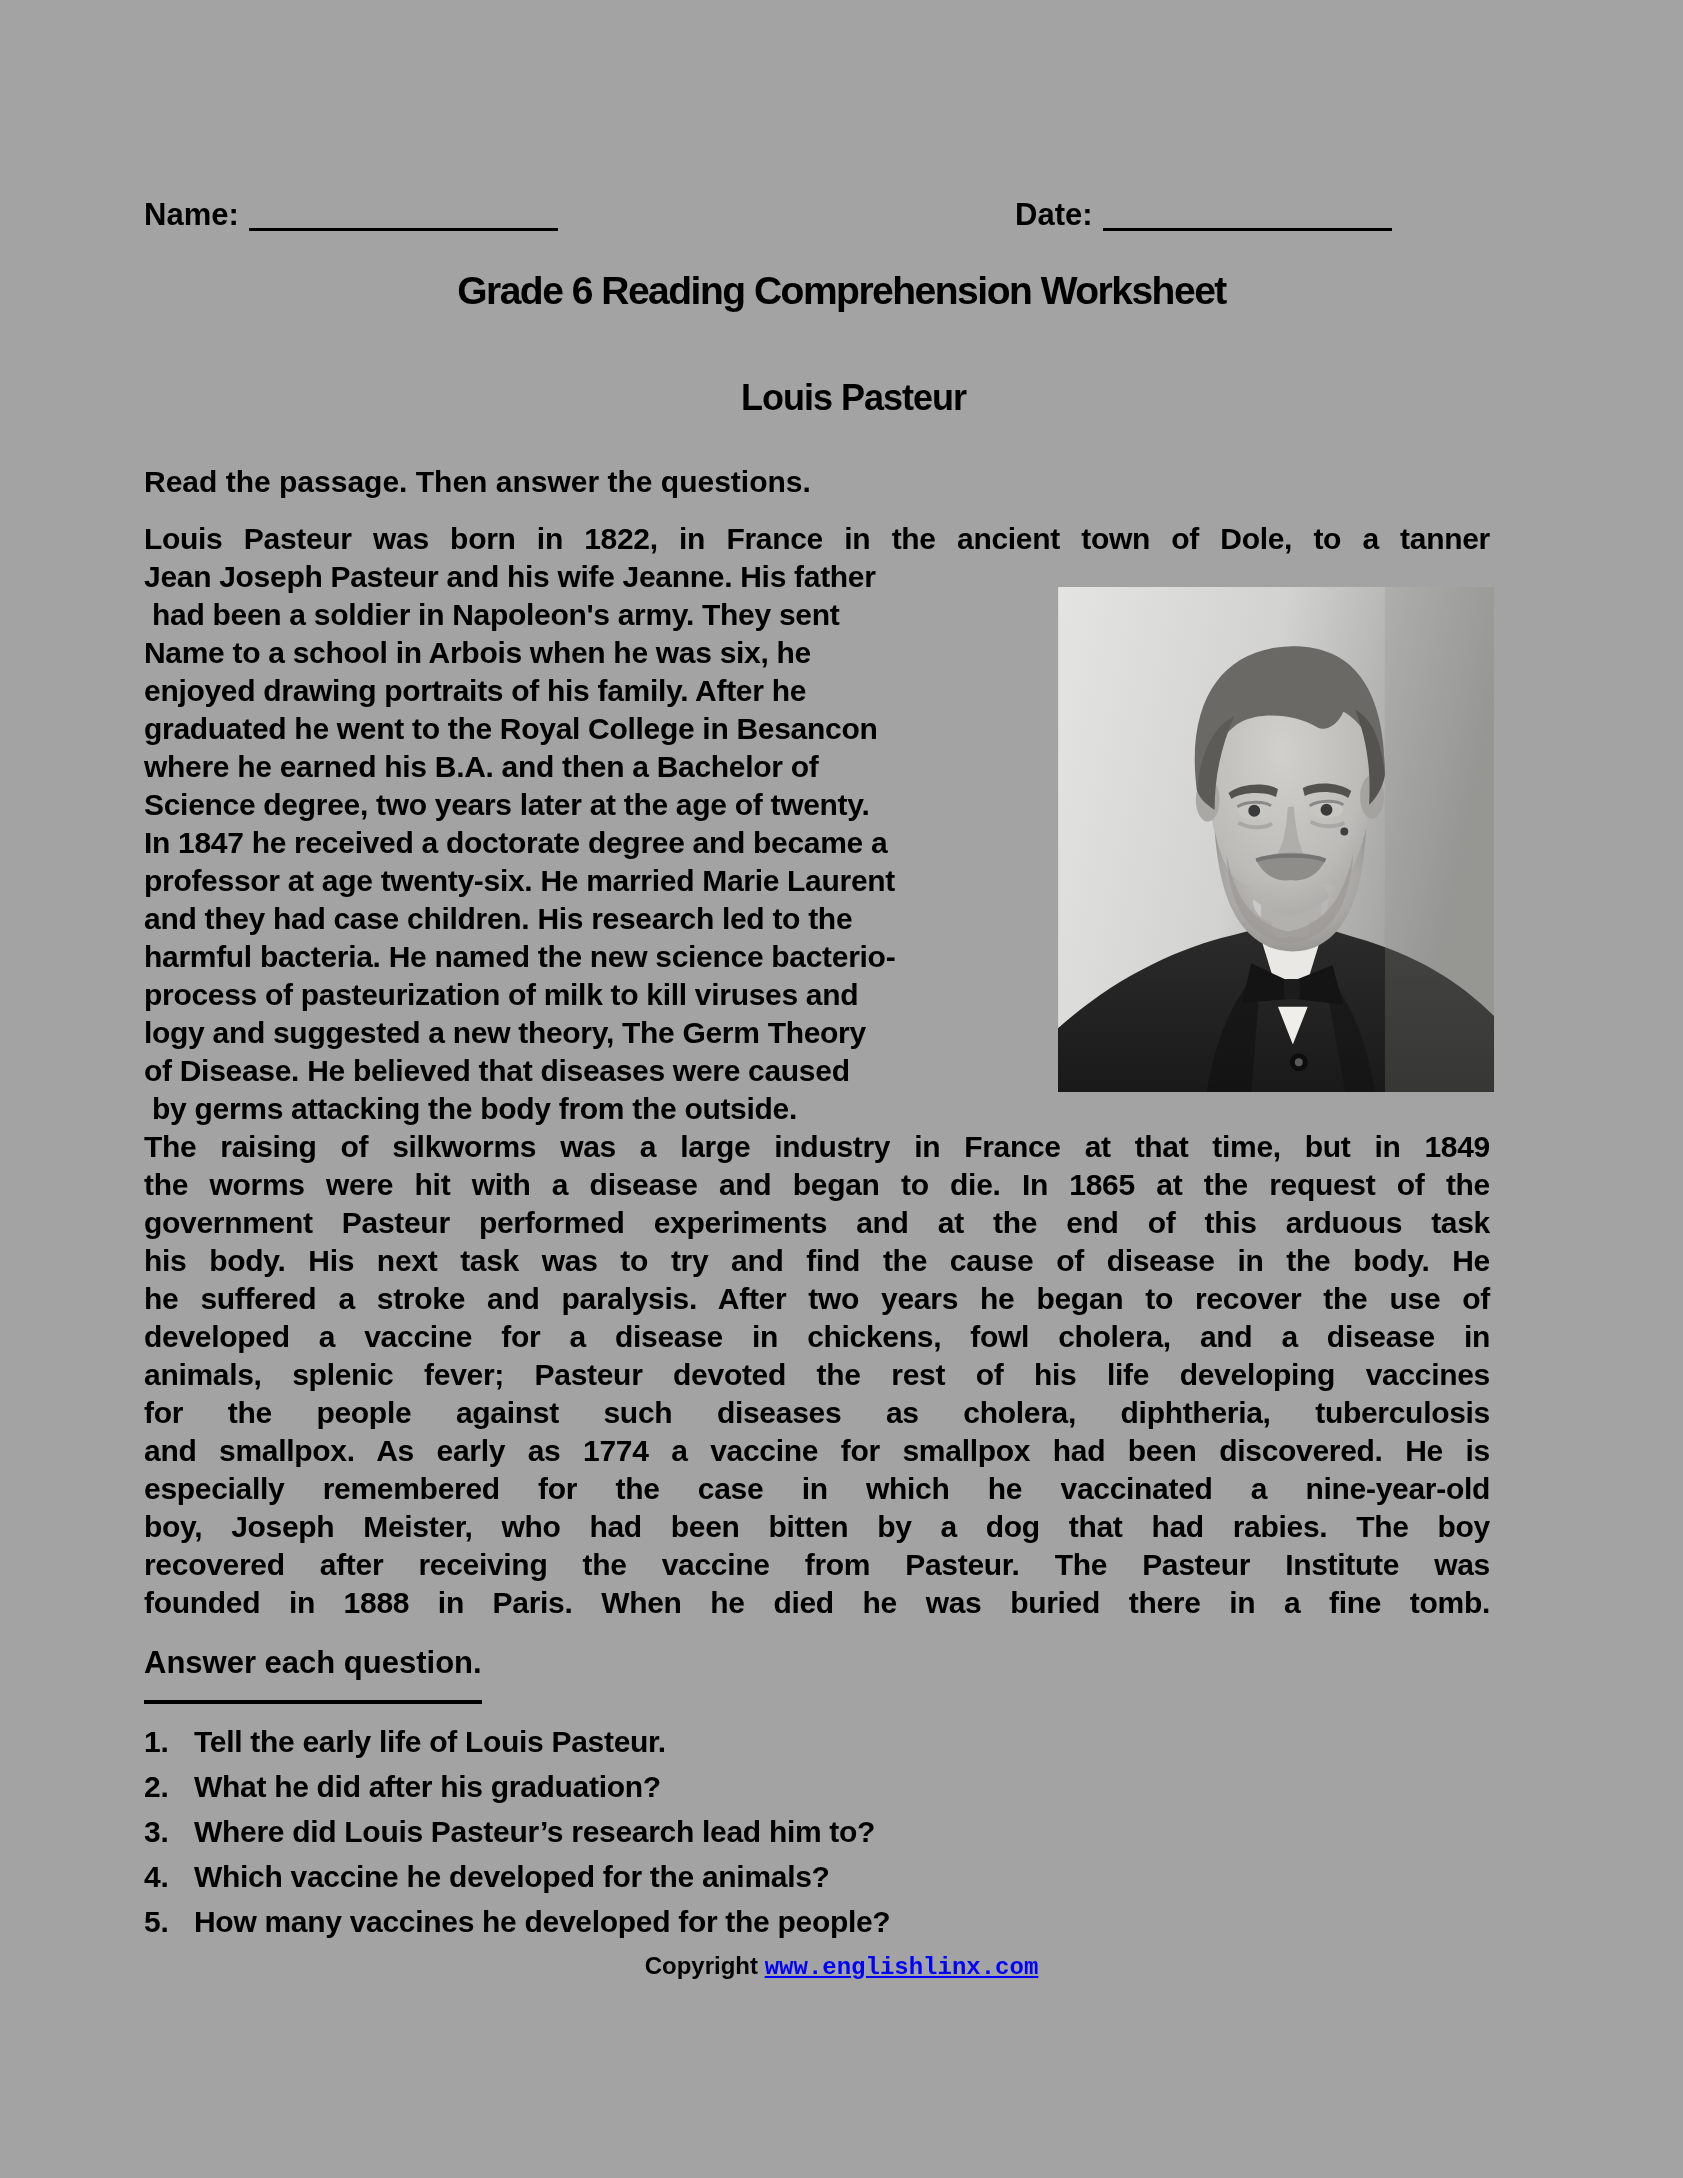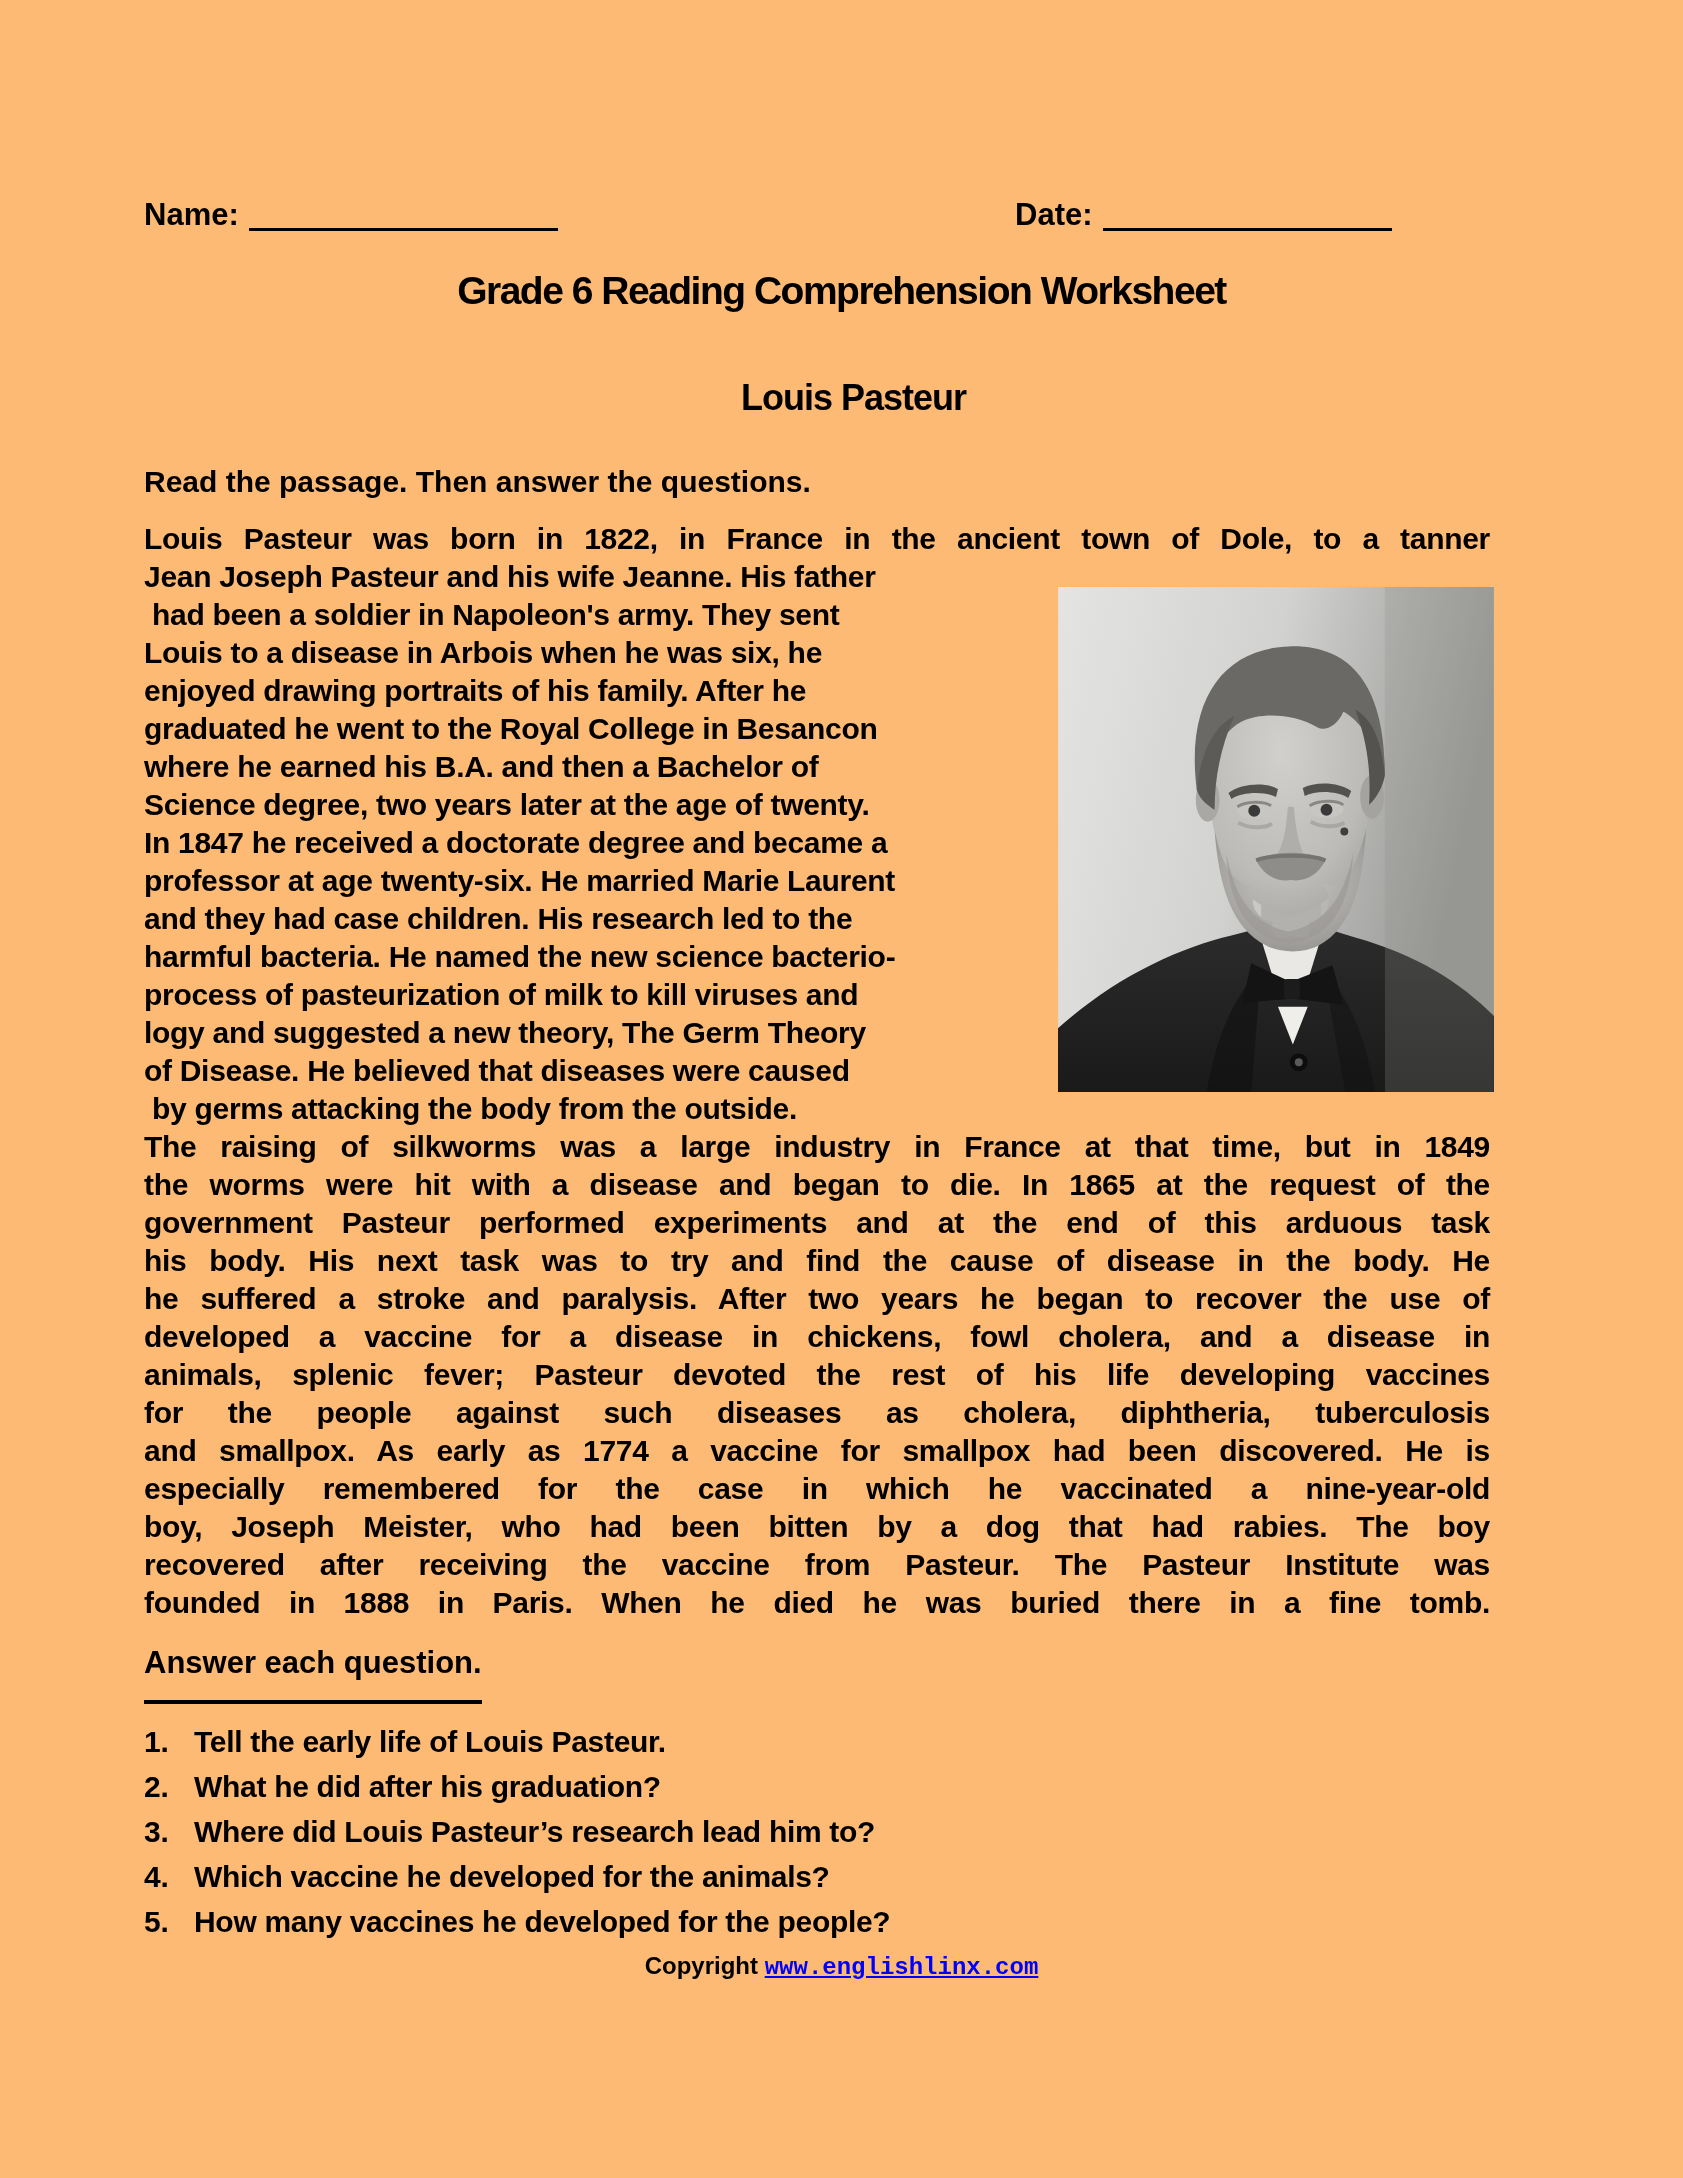--- a/index.html
+++ b/index.html
@@ -1,20 +1,20 @@
 <!DOCTYPE html>
 <html><head>
 <meta charset="utf-8">
 <style>
   html, body { margin: 0; padding: 0; background: #ffffff; }
   .page {
     position: relative;
     width: 1683px;
     height: 2178px;
-    background: #fdba74;
+    background: #a3a3a3;
     font-family: "Liberation Sans", sans-serif;
     color: #000000;
     overflow: hidden;
   }
 
   
   .field { position: absolute; top: 194px; font-size: 31px; font-weight: bold; white-space: nowrap; }
   .field-name { left: 144px; }
   .field-date { left: 1015px; }
   .blank-line {
@@ -133,21 +133,21 @@
   <div class="subtitle">Louis Pasteur</div>
 
   <div class="intro">Read the passage. Then answer the questions.</div>
 
   <div class="passage">
     <div class="pline just">Louis Pasteur was born in 1822, in France in the ancient town of Dole, to a tanner</div>
 
     <div>
         <div class="pline">Jean Joseph Pasteur and his wife Jeanne. His father</div>
         <div class="pline"> had been a soldier in Napoleon's army. They sent</div>
-        <div class="pline">Louis to a disease in Arbois when he was six, he</div>
+        <div class="pline">Name to a school in Arbois when he was six, he</div>
         <div class="pline">enjoyed drawing portraits of his family. After he</div>
         <div class="pline">graduated he went to the Royal College in Besancon</div>
         <div class="pline">where he earned his B.A. and then a Bachelor of</div>
         <div class="pline">Science degree, two years later at the age of twenty.</div>
         <div class="pline">In 1847 he received a doctorate degree and became a</div>
         <div class="pline">professor at age twenty-six. He married Marie Laurent</div>
         <div class="pline">and they had case children. His research led to the</div>
         <div class="pline">harmful bacteria. He named the new science bacterio-</div>
         <div class="pline">process of pasteurization of milk to kill viruses and</div>
         <div class="pline">logy and suggested a new theory, The Germ Theory</div>

